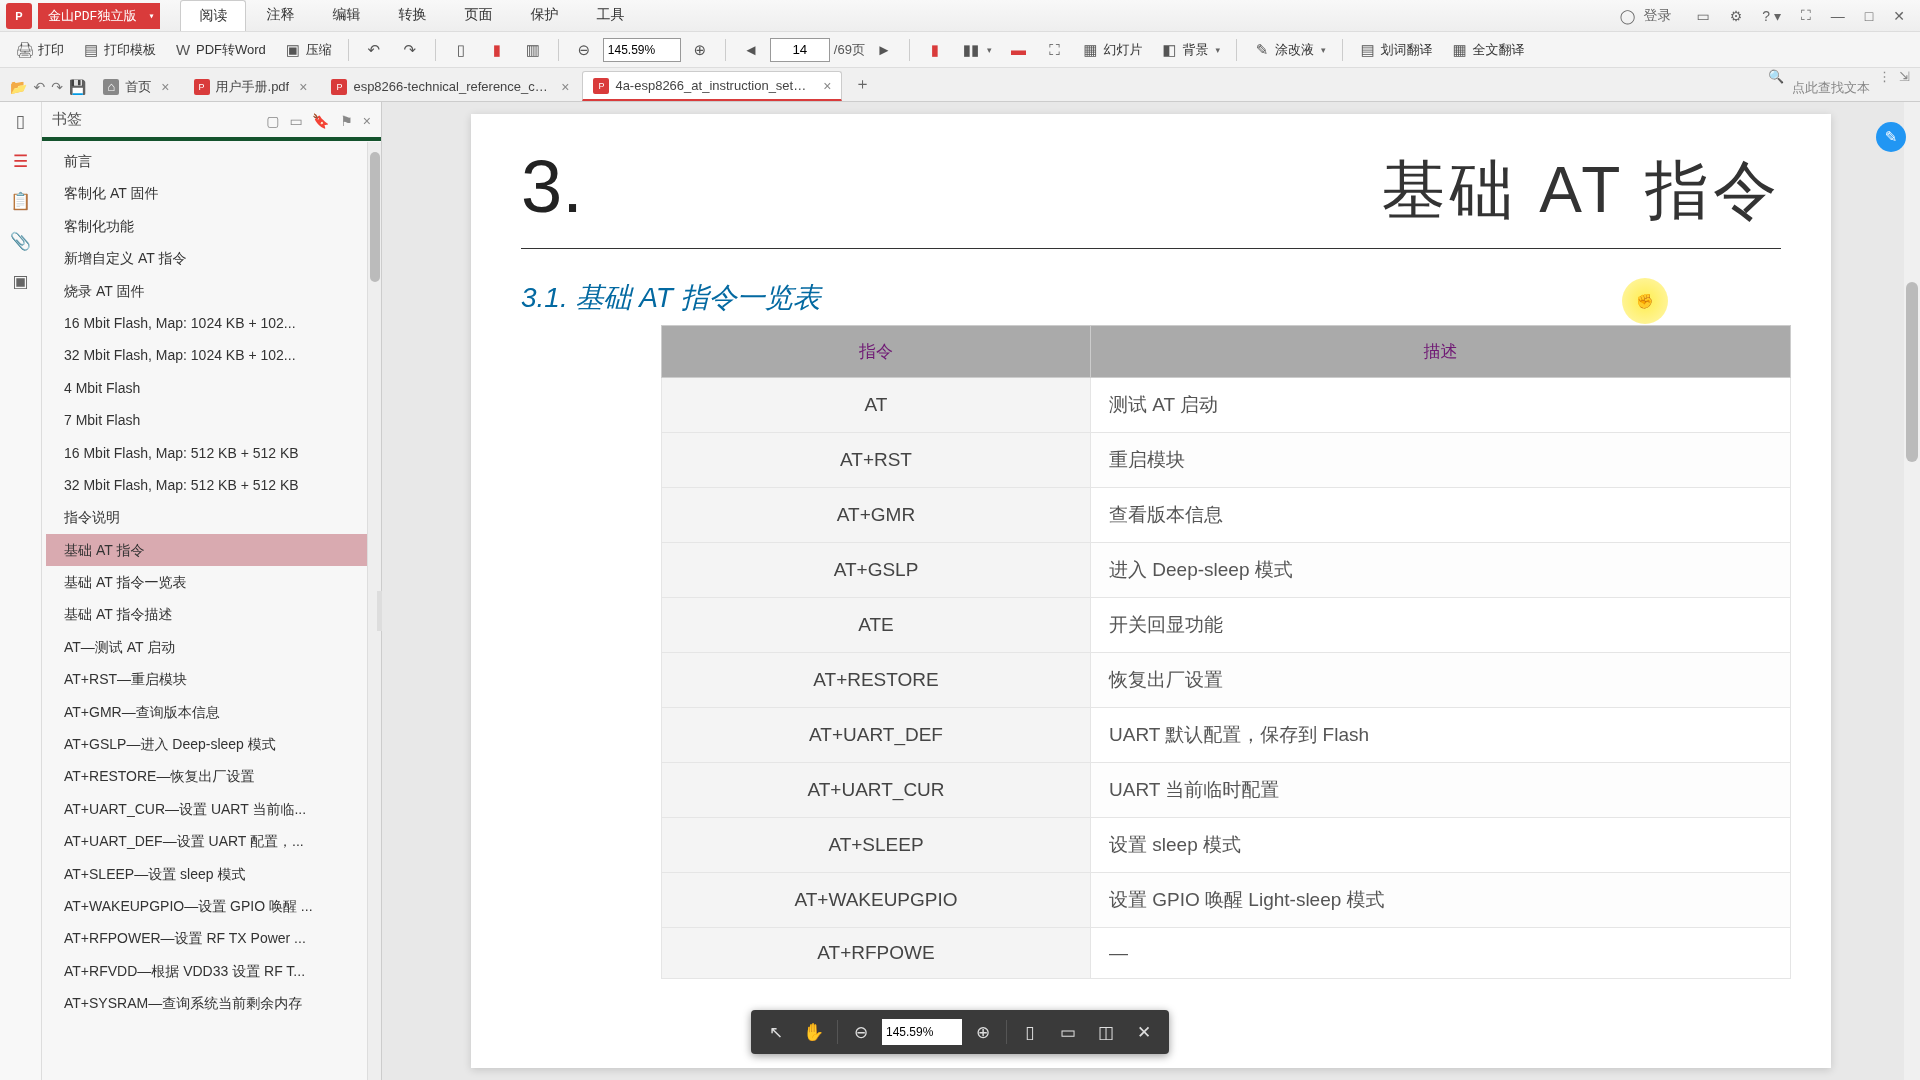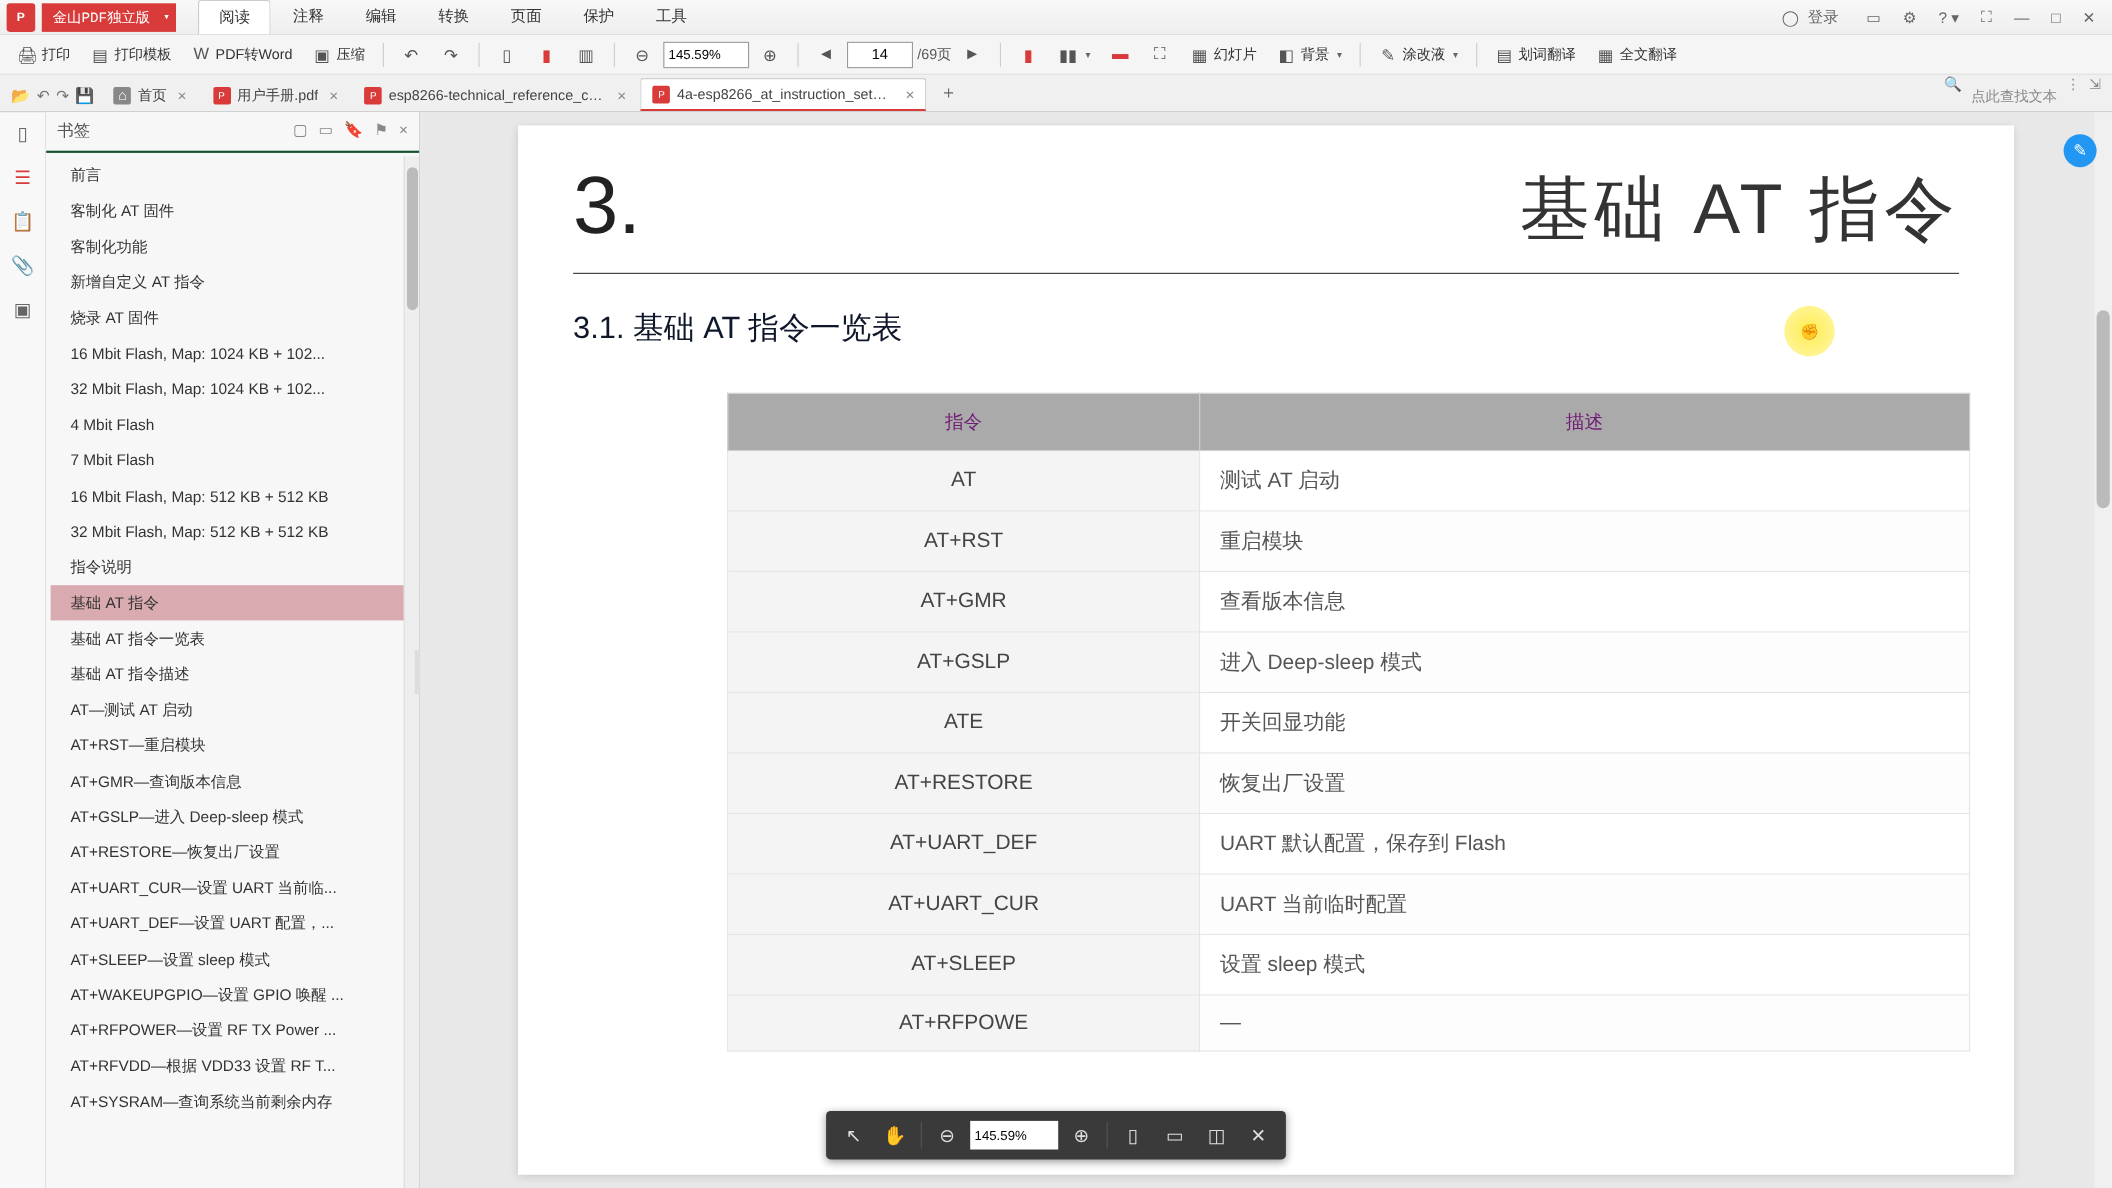--- a/index.html
+++ b/index.html
@@ -41,37 +41,37 @@
 .tabs-right {margin-left:auto; display:flex; align-items:center; gap:8px; padding-right:10px; padding-bottom:4px; color:#888;}
 .search-hint{font-size:13px;margin-top:24px;}
 
 
 .main { display:flex; height: calc(1080px - 32px - 36px - 34px); }
 .left-rail { width: 42px; background:#f8f8f8; border-right:1px solid #ddd; display:flex; flex-direction:column; align-items:center; padding-top:8px; gap:18px; }
 .rail-icon { width:22px; height:22px; color:#666; font-size:17px; display:flex;align-items:center;justify-content:center; cursor:pointer; }
 .rail-icon.active{color:#d93b3b;}
 
 .bookmarks-panel { width: 340px; background:#f7f7f7; border-right:1px solid #ccc; display:flex; flex-direction:column; position:relative; }
-.panel-header { display:flex; align-items:flex-start; padding: 8px 10px; border-bottom:2px solid #14532d; color:#555; }
+.panel-header { display:flex; align-items:flex-end; padding: 8px 10px; border-bottom:4px solid #14532d; color:#555; }
 .panel-title { font-size:15px; font-weight:500; }
 .panel-tools {margin-left:auto; display:flex; gap:10px; color:#888; font-size:14px;}
 .panel-tools span {cursor:pointer;}
 .bookmarks-list { flex:1; overflow-y:auto; padding: 4px 0 4px 4px;}
 .bm-item { padding: 5px 8px 5px 18px; font-size:14px; color:#333; cursor:pointer; white-space:nowrap; overflow:hidden; text-overflow:ellipsis; line-height:1.6;}
 .bm-item.selected { background:#d9aab0; }
 .panel-scrollbar{position:absolute; right:0; top:40px; width:14px; height:calc(100% - 40px); background:#eee; border-left:1px solid #ddd;}
 .panel-scroll-thumb{position:absolute; left:2px; top:10px; width:10px; height:130px; background:#bbb; border-radius:5px;}
 .panel-resize{position:absolute; right:-4px; top:50%; width:8px; height:40px; background:#ddd; cursor:col-resize;}
 
 .doc-area { flex:1; background:#e8e8e8; position:relative; overflow:hidden; display:flex; justify-content:center; }
 .doc-page { width: 1360px; background:#fff; margin: 12px 0; padding: 30px 50px; box-shadow: 0 2px 8px rgba(0,0,0,0.15); }
 .doc-chapter { display:flex; align-items:baseline; border-bottom: 1px solid #333; padding-bottom: 14px; margin-bottom: 30px;}
 .chapter-num { font-size: 74px; font-weight: 400; color:#222; }
 .chapter-title { margin-left:auto; font-size: 64px; color:#333; letter-spacing: 4px;}
-.section-title { font-size: 28px; color:#0f172a; margin-bottom: 40px; }
+.section-title { font-size: 28px; color:#0369a1; margin-bottom: 8px; font-style: italic; }
 .at-table { width: 100%; margin-left: 140px; max-width: 1130px; border-collapse: collapse; }
 .at-table th { background:#aaa; color:#701a75; font-size:17px; font-weight:500; padding: 14px; border: 1px solid #ccc;}
 .at-table td { padding: 14px 18px; font-size: 19px; color:#555; border: 1px solid #e5e5e5; }
 .at-table td.cmd { text-align:center; background:#f4f4f4; width: 38%; color:#444;}
 .at-table td.desc { color:#555; }
 .at-table tr:nth-child(even) td.desc{background:#fdfdfd;}
 .doc-scrollbar{position:absolute; right:0; top:0; width:16px; height:100%; background:#f0f0f0;}
 .doc-scroll-thumb{position:absolute; left:2px; top:180px; width:12px; height:180px; background:#bbb; border-radius:6px;}
 
 .highlight-cursor { position:absolute; width:46px; height:46px; border-radius:50%; background: radial-gradient(circle, rgba(255,235,59,0.9), rgba(255,235,59,0.4)); left: 1622px; top: 278px; pointer-events:none; display:flex; align-items:center; justify-content:center; color:#555; font-size:14px;}
@@ -337,20 +337,24 @@
             </tr>
             <tr>
               <td class="cmd">AT+UART_CUR</td>
               <td class="desc">UART 当前临时配置</td>
             </tr>
             <tr>
               <td class="cmd">AT+SLEEP</td>
               <td class="desc">设置 sleep 模式</td>
             </tr>
             <tr>
+              <td class="cmd">AT+WAKEUPGPIO</td>
+              <td class="desc">设置 GPIO 唤醒 Light-sleep 模式</td>
+            </tr>
+            <tr>
               <td class="cmd">AT+RFPOWE</td>
               <td class="desc">—</td>
             </tr>
           </tbody>
       </table>
     </div>
     <div class="doc-scrollbar">
         <div class="doc-scroll-thumb"></div>
       </div>
     <div class="float-tool">✎</div>

